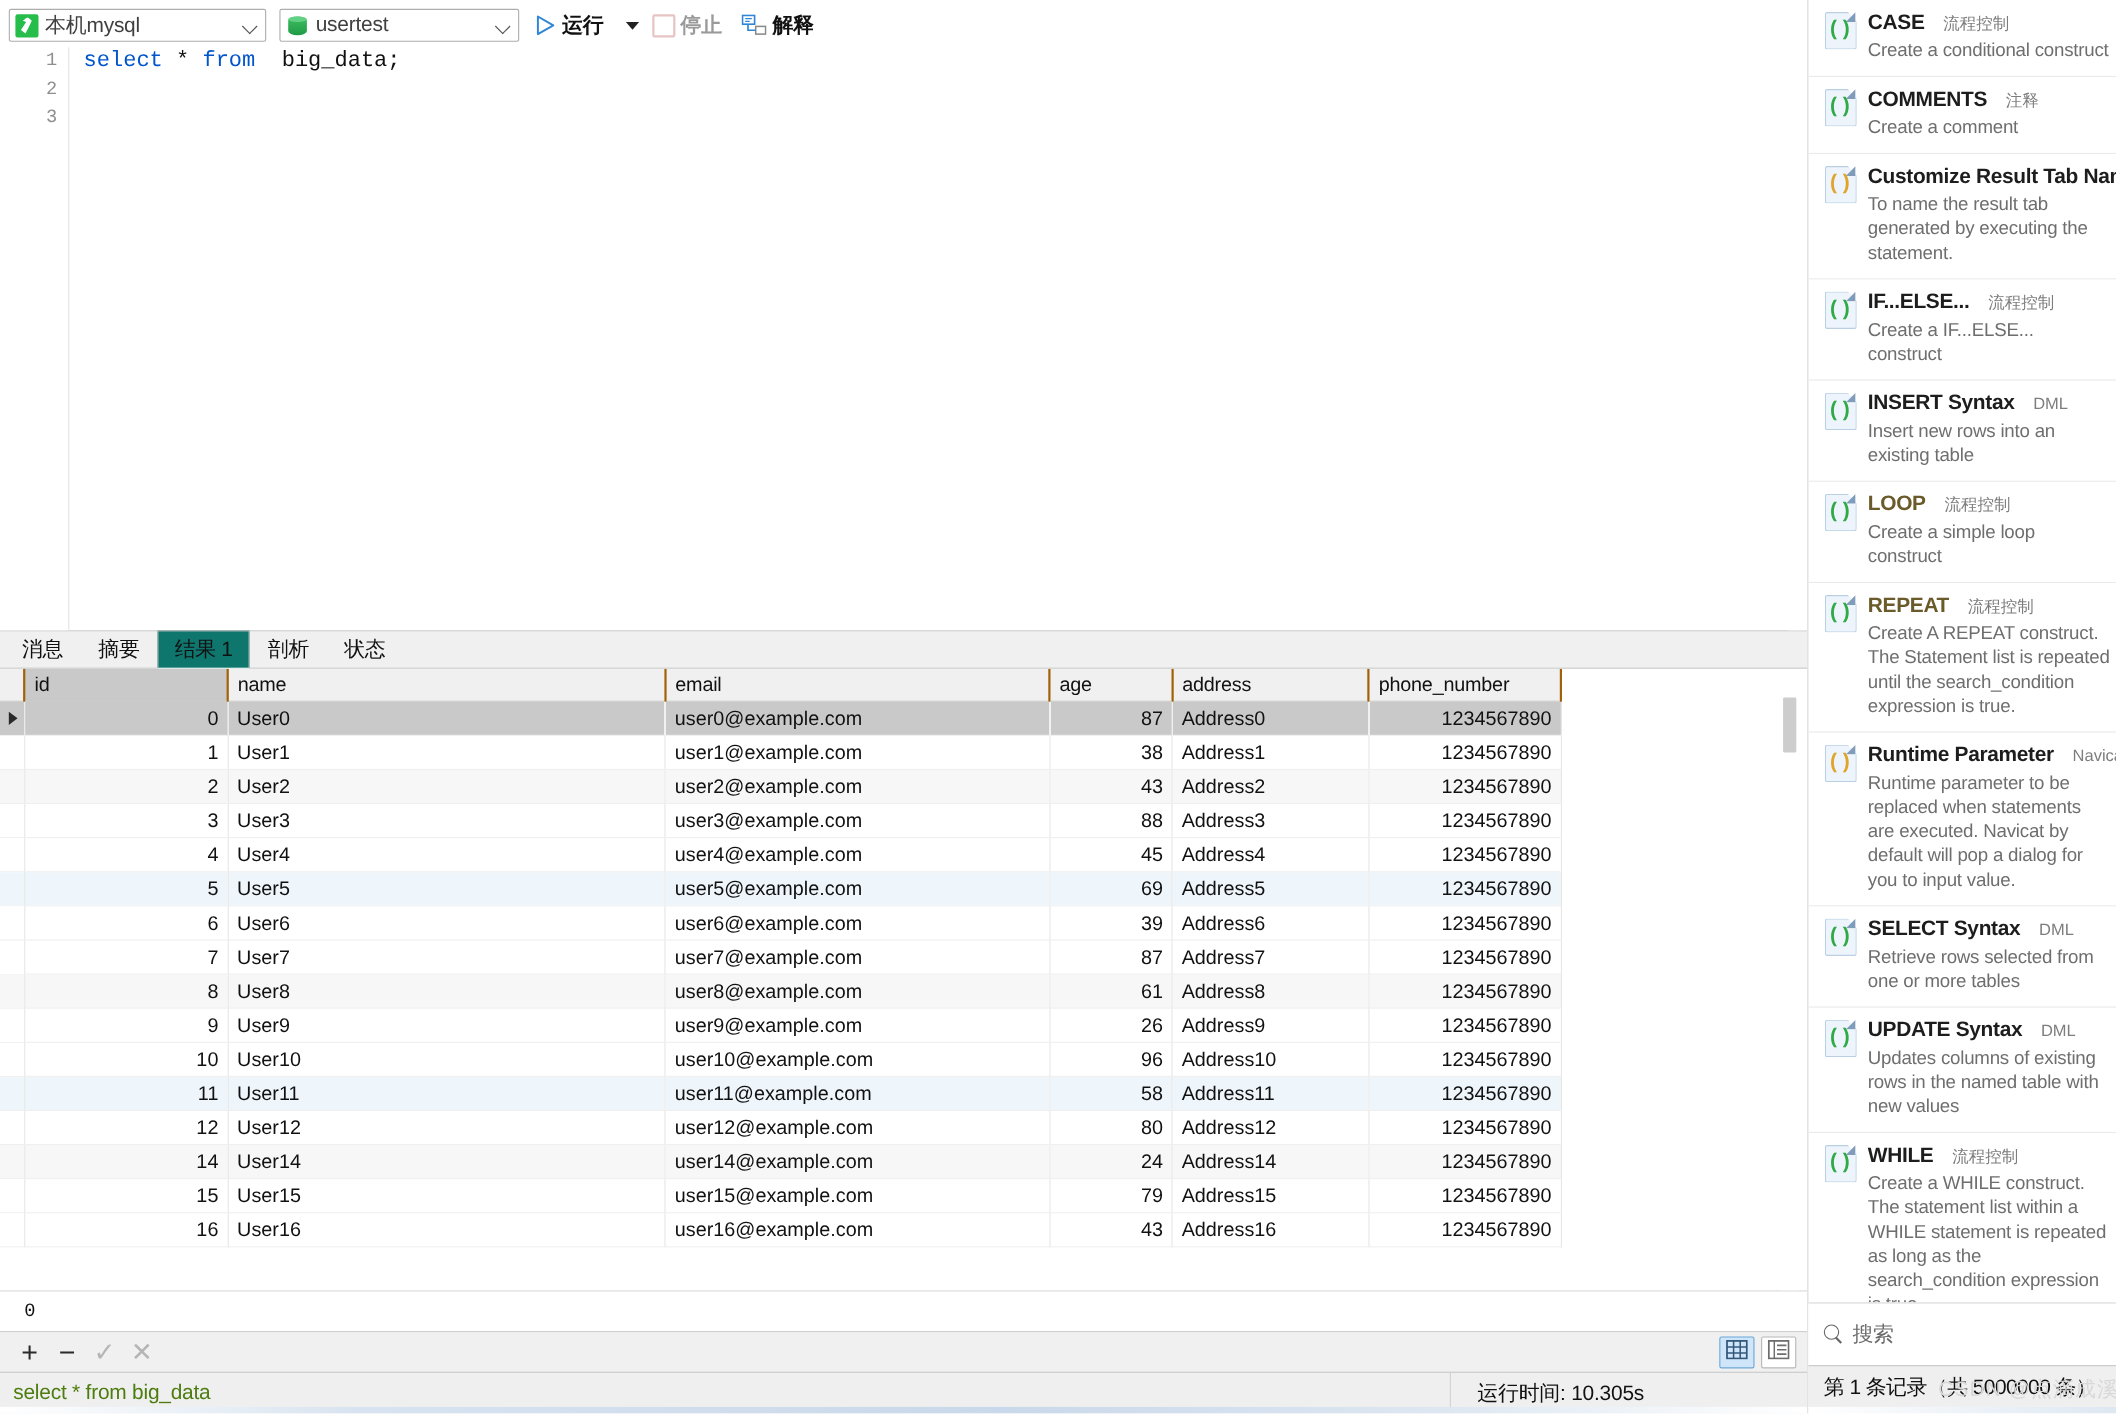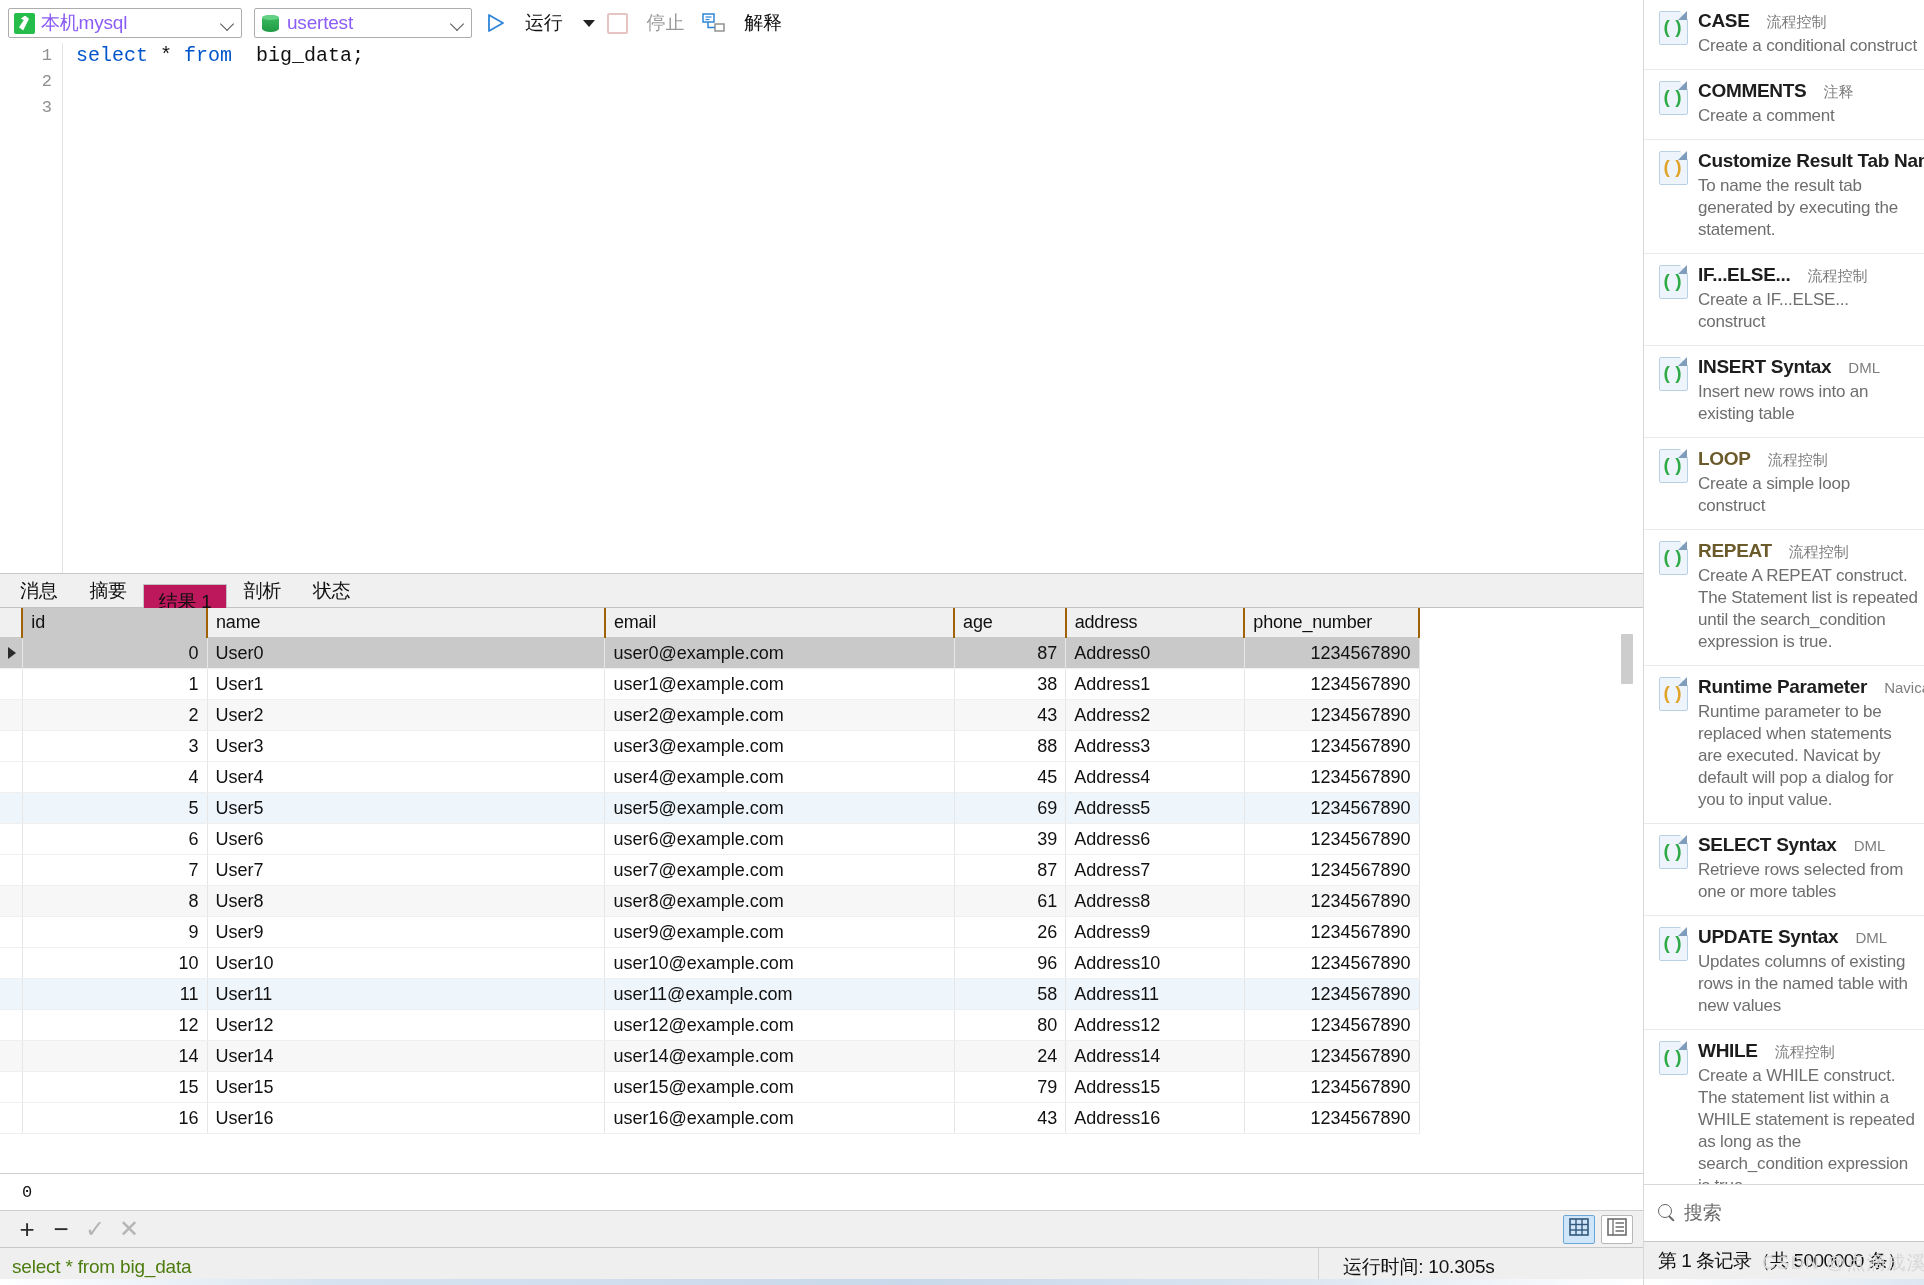--- a/index.html
+++ b/index.html
@@ -17,41 +17,41 @@
   .left{width:1644px;height:1285px;position:relative;background:#fff;display:flex;flex-direction:column;}
 
   
   .toolbar{height:40px;display:flex;align-items:center;padding:3px 0 0 8px;background:#fff;gap:6px;}
   .combo{
     height:30px;border:1px solid #adadad;background:#fff;border-radius:2px;
     display:flex;align-items:center;padding:0 4px 0 5px;box-sizing:border-box;
   }
   .combo.conn{width:234px;}
   .combo.db{width:218px;margin-left:6px;}
-  .combo .txt{flex:1;font-size:19px;color:#8b5cf6;padding-left:6px;letter-spacing:-0.2px;white-space:nowrap;overflow:hidden;}
+  .combo .txt{flex:1;font-size:19px;color:#404040;padding-left:6px;letter-spacing:-0.2px;white-space:nowrap;overflow:hidden;}
   .chev{width:18px;height:18px;position:relative;flex:0 0 18px;}
   .chev::after{
     content:"";position:absolute;left:3px;top:5px;width:9px;height:9px;
     border-right:1.6px solid #555;border-bottom:1.6px solid #555;transform:rotate(45deg);
   }
   .ic-conn{width:21px;height:21px;border-radius:2px;background:#27bd4a;position:relative;flex:0 0 21px;}
   .ic-conn::after{
     content:"";position:absolute;left:5px;top:3px;width:10px;height:15px;
     background:#fff;clip-path:polygon(60% 0,100% 22%,42% 100%,0 78%,48% 30%,18% 22%);
   }
   .ic-db{width:21px;height:21px;position:relative;flex:0 0 21px;}
   .ic-db::before{
     content:"";position:absolute;left:2px;top:2px;width:17px;height:17px;
     background:linear-gradient(#3fbf62,#1f9a45);border-radius:50%/22%;
   }
   .ic-db::after{
     content:"";position:absolute;left:2px;top:2px;width:17px;height:5px;
     background:#63d183;border-radius:50%;
   }
-  .tbtn{display:flex;align-items:center;height:32px;padding:0 6px;gap:19px;cursor:default;white-space:nowrap;}
+  .tbtn{display:flex;align-items:center;height:32px;padding:0 6px;gap:5px;cursor:default;white-space:nowrap;font-weight:bold;}
   .tbtn .lab{font-size:19px;color:#111;letter-spacing:-0.2px;}
   .tbtn.disabled .lab{color:#9a9a9a;}
   .play-wrap{width:22px;height:22px;position:relative;}
   .play-wrap svg{position:absolute;left:0;top:0;}
   .caret{width:0;height:0;border-left:6px solid transparent;border-right:6px solid transparent;border-top:7px solid #222;margin-left:8px;}
   .stopbox{width:17px;height:17px;border:2px solid #e8c3c3;border-radius:2px;}
   .explain-ic{width:23px;height:21px;position:relative;}
 
   
   .editor{flex:0 0 530px;position:relative;background:#fff;border-bottom:1px solid #c8c8c8;}
@@ -65,21 +65,21 @@
   .kw{color:#0055cc;}
   .op{color:#111;}
   .idn{color:#111;}
   .editor-scroll-r{position:absolute;right:0;top:0;width:18px;height:530px;background:#fff;}
   .editor-left-mark{position:absolute;left:0;top:230px;width:5px;height:40px;background:#e8e8e8;}
 
   
   .tabsbar{height:34px;background:#f0f0f0;border-bottom:1px solid #c2c2c2;display:flex;align-items:flex-end;padding-left:4px;box-sizing:border-box;}
   .tab{height:33px;line-height:33px;padding:0 15px;font-size:19px;color:#101010;
        border:1px solid transparent;border-bottom:none;letter-spacing:-0.3px;cursor:default;}
-  .tab.active{background:#be185d;border-color:#c2c2c2;border-bottom:1px solid #fff;position:relative;top:12px;}
+  .tab.active{background:#0f766e;border-color:#c2c2c2;border-bottom:1px solid #fff;position:relative;top:1px;}
 
   
   .gridwrap{flex:1;position:relative;background:#fff;overflow:hidden;}
   table.grid{border-collapse:collapse;table-layout:fixed;width:1420px;font-size:18px;}
   table.grid th{
     background:#f0f0f0;border-right:2px solid #a16207;border-bottom:1px solid #c9c9c9;
     font-weight:normal;text-align:left;padding:4px 8px;height:29px;box-sizing:border-box;color:#111;
     letter-spacing:-0.2px;
   }
   table.grid th.sel{background:#c9c9c9;}

